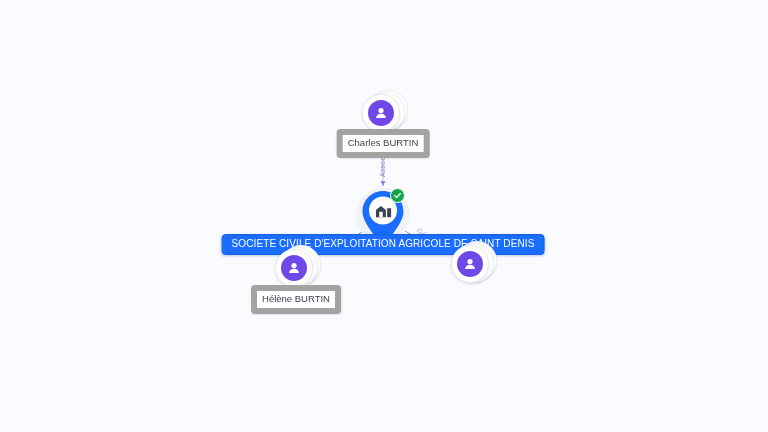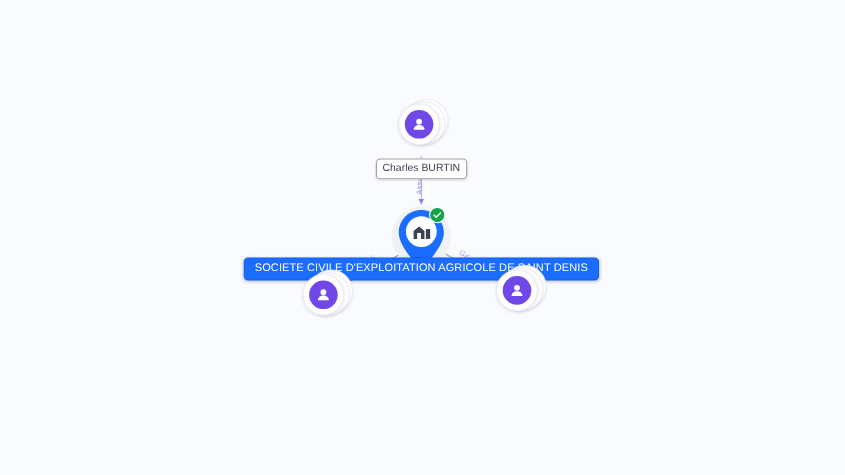--- a/index.html
+++ b/index.html
@@ -129,28 +129,27 @@
     align-items: center;
     justify-content: center;
   }
 
   
   .node-label {
     position: absolute;
     transform: translateX(-50%);
     white-space: nowrap;
     background: #ffffff;
-    border: 1px solid #a3a3a3;
+    border: 6px solid #a3a3a3;
     border-radius: 4px;
     color: #3d4250;
     font-size: 9.5px;
     line-height: 12px;
     padding: 2px 5px 3px 5px;
     box-shadow: 0 1px 2px rgba(40,50,80,.10);
-    margin-top: 15px;
   }
 
   
   .company-label {
     position: absolute;
     transform: translateX(-50%);
     white-space: nowrap;
     background: #1a6dff;
     border: 1px solid #1560e8;
     border-radius: 4px;
@@ -259,20 +258,21 @@
       <div class="avatar-ring">
         <div class="avatar-disc">
           <svg width="16" height="16" viewBox="0 0 24 24">
             <circle cx="12" cy="8.4" r="3.9" fill="#ffffff"></circle>
             <path d="M4.6 19.6c0-4.1 3.3-6.5 7.4-6.5s7.4 2.4 7.4 6.5z" fill="#ffffff"></path>
           </svg>
         </div>
       </div>
     </div>
   </div>
+  <div class="node-label" style="left:296px; top:285px;">Hélène BURTIN</div>
 
   <div class="node" style="left:472px; top:264px;">
     <div class="avatar-stack">
       <div class="stack-ghost g1"></div>
       <div class="stack-ghost g2"></div>
       <div class="avatar-ring">
         <div class="avatar-disc">
           <svg width="16" height="16" viewBox="0 0 24 24">
             <circle cx="12" cy="8.4" r="3.9" fill="#ffffff"></circle>
             <path d="M4.6 19.6c0-4.1 3.3-6.5 7.4-6.5s7.4 2.4 7.4 6.5z" fill="#ffffff"></path>

